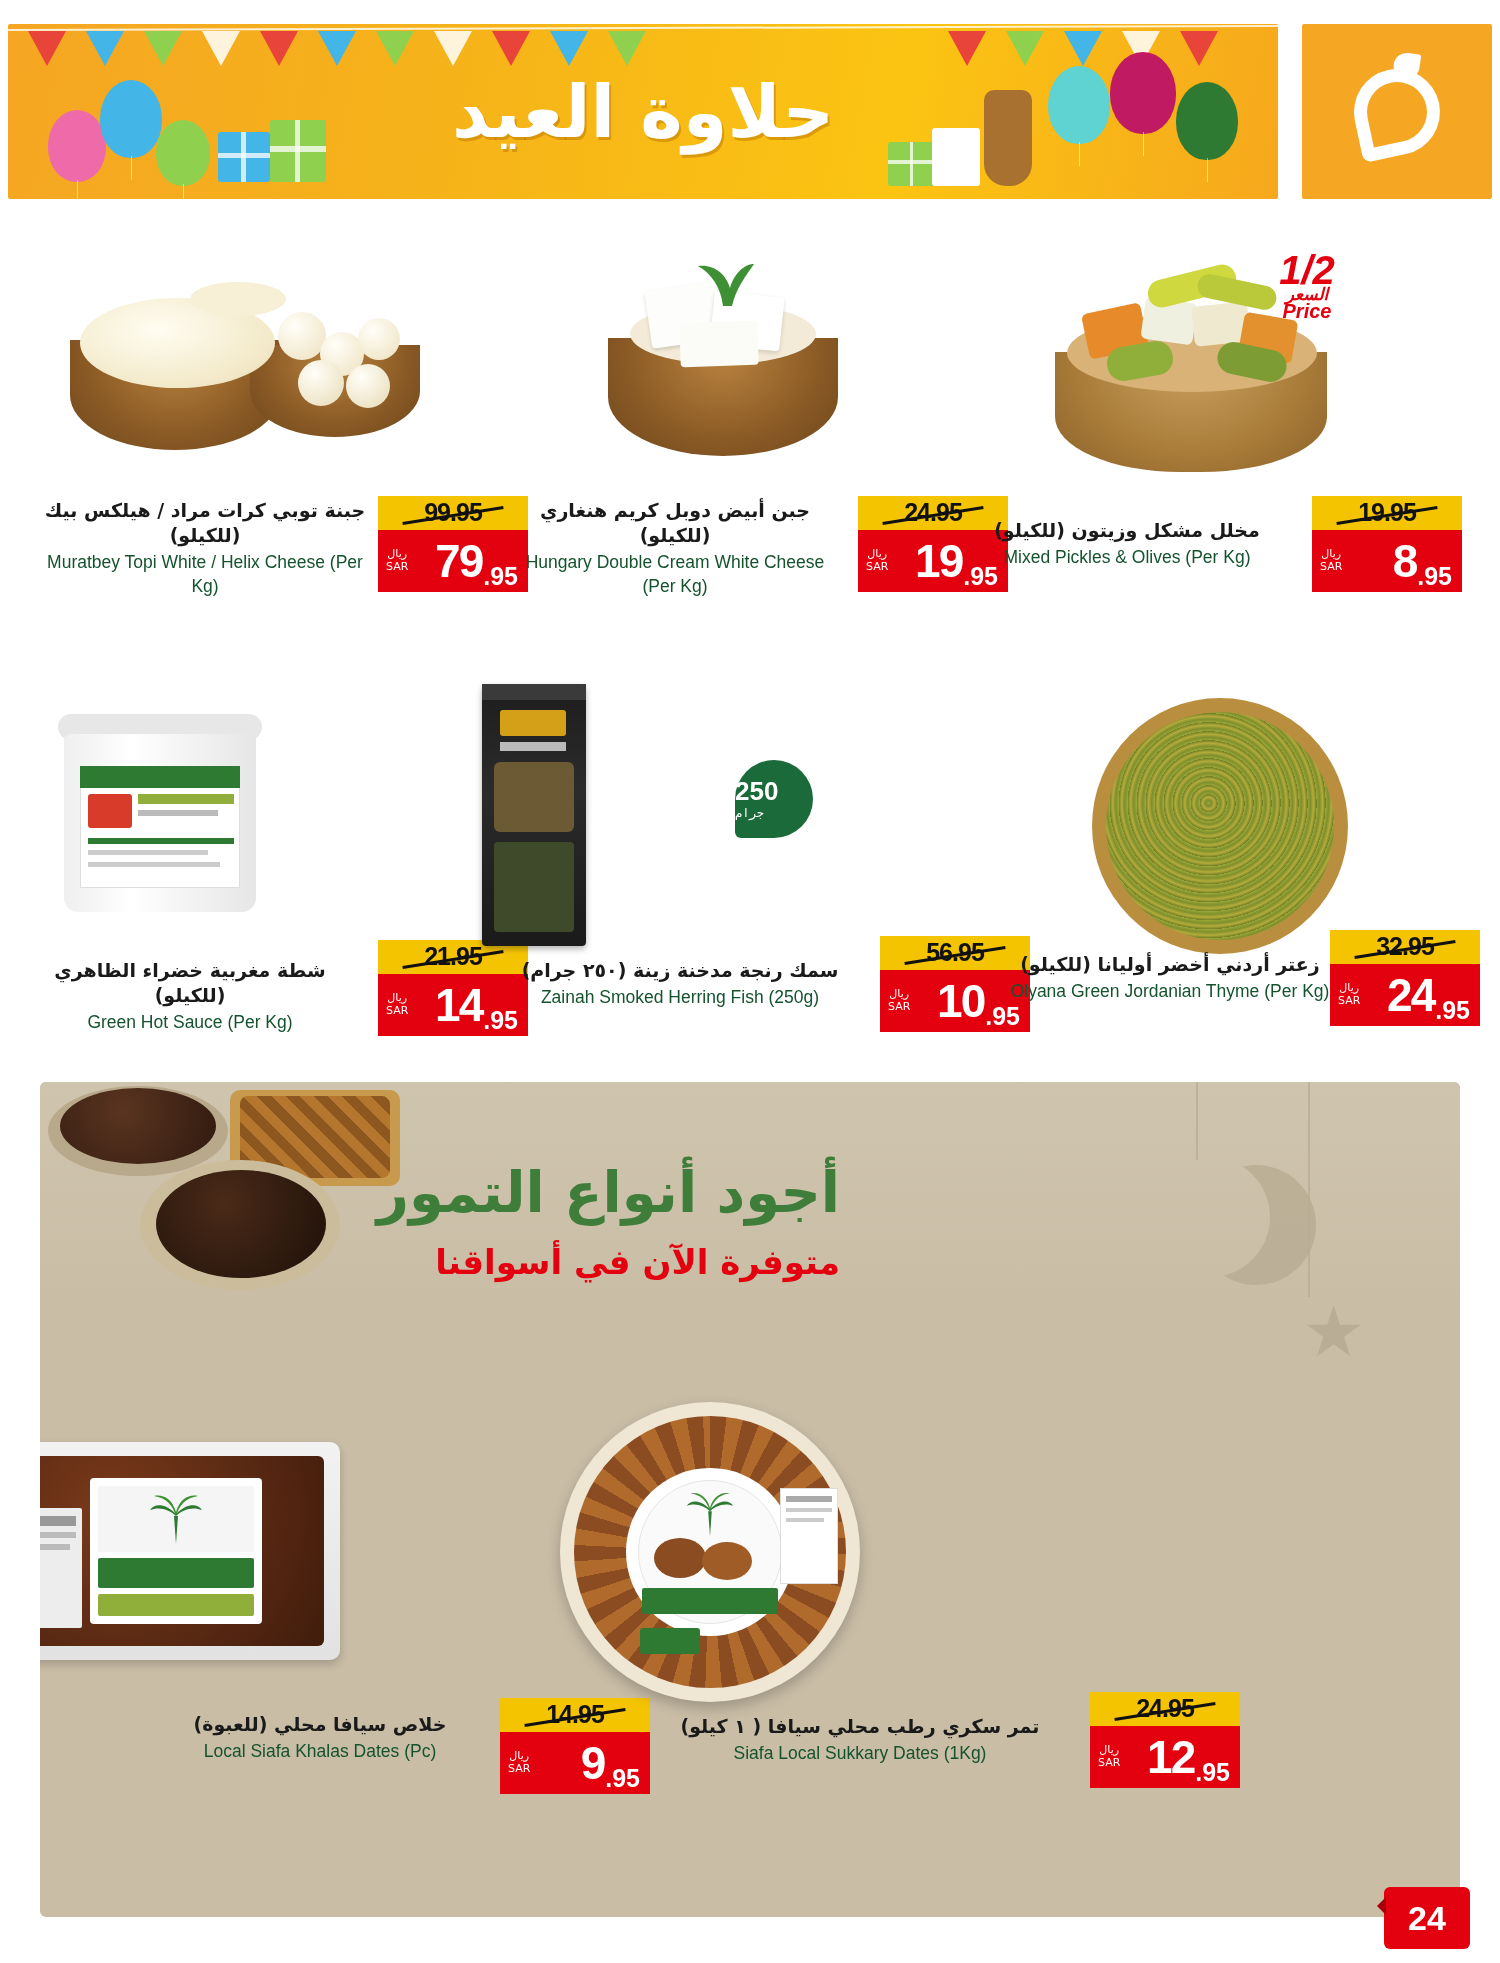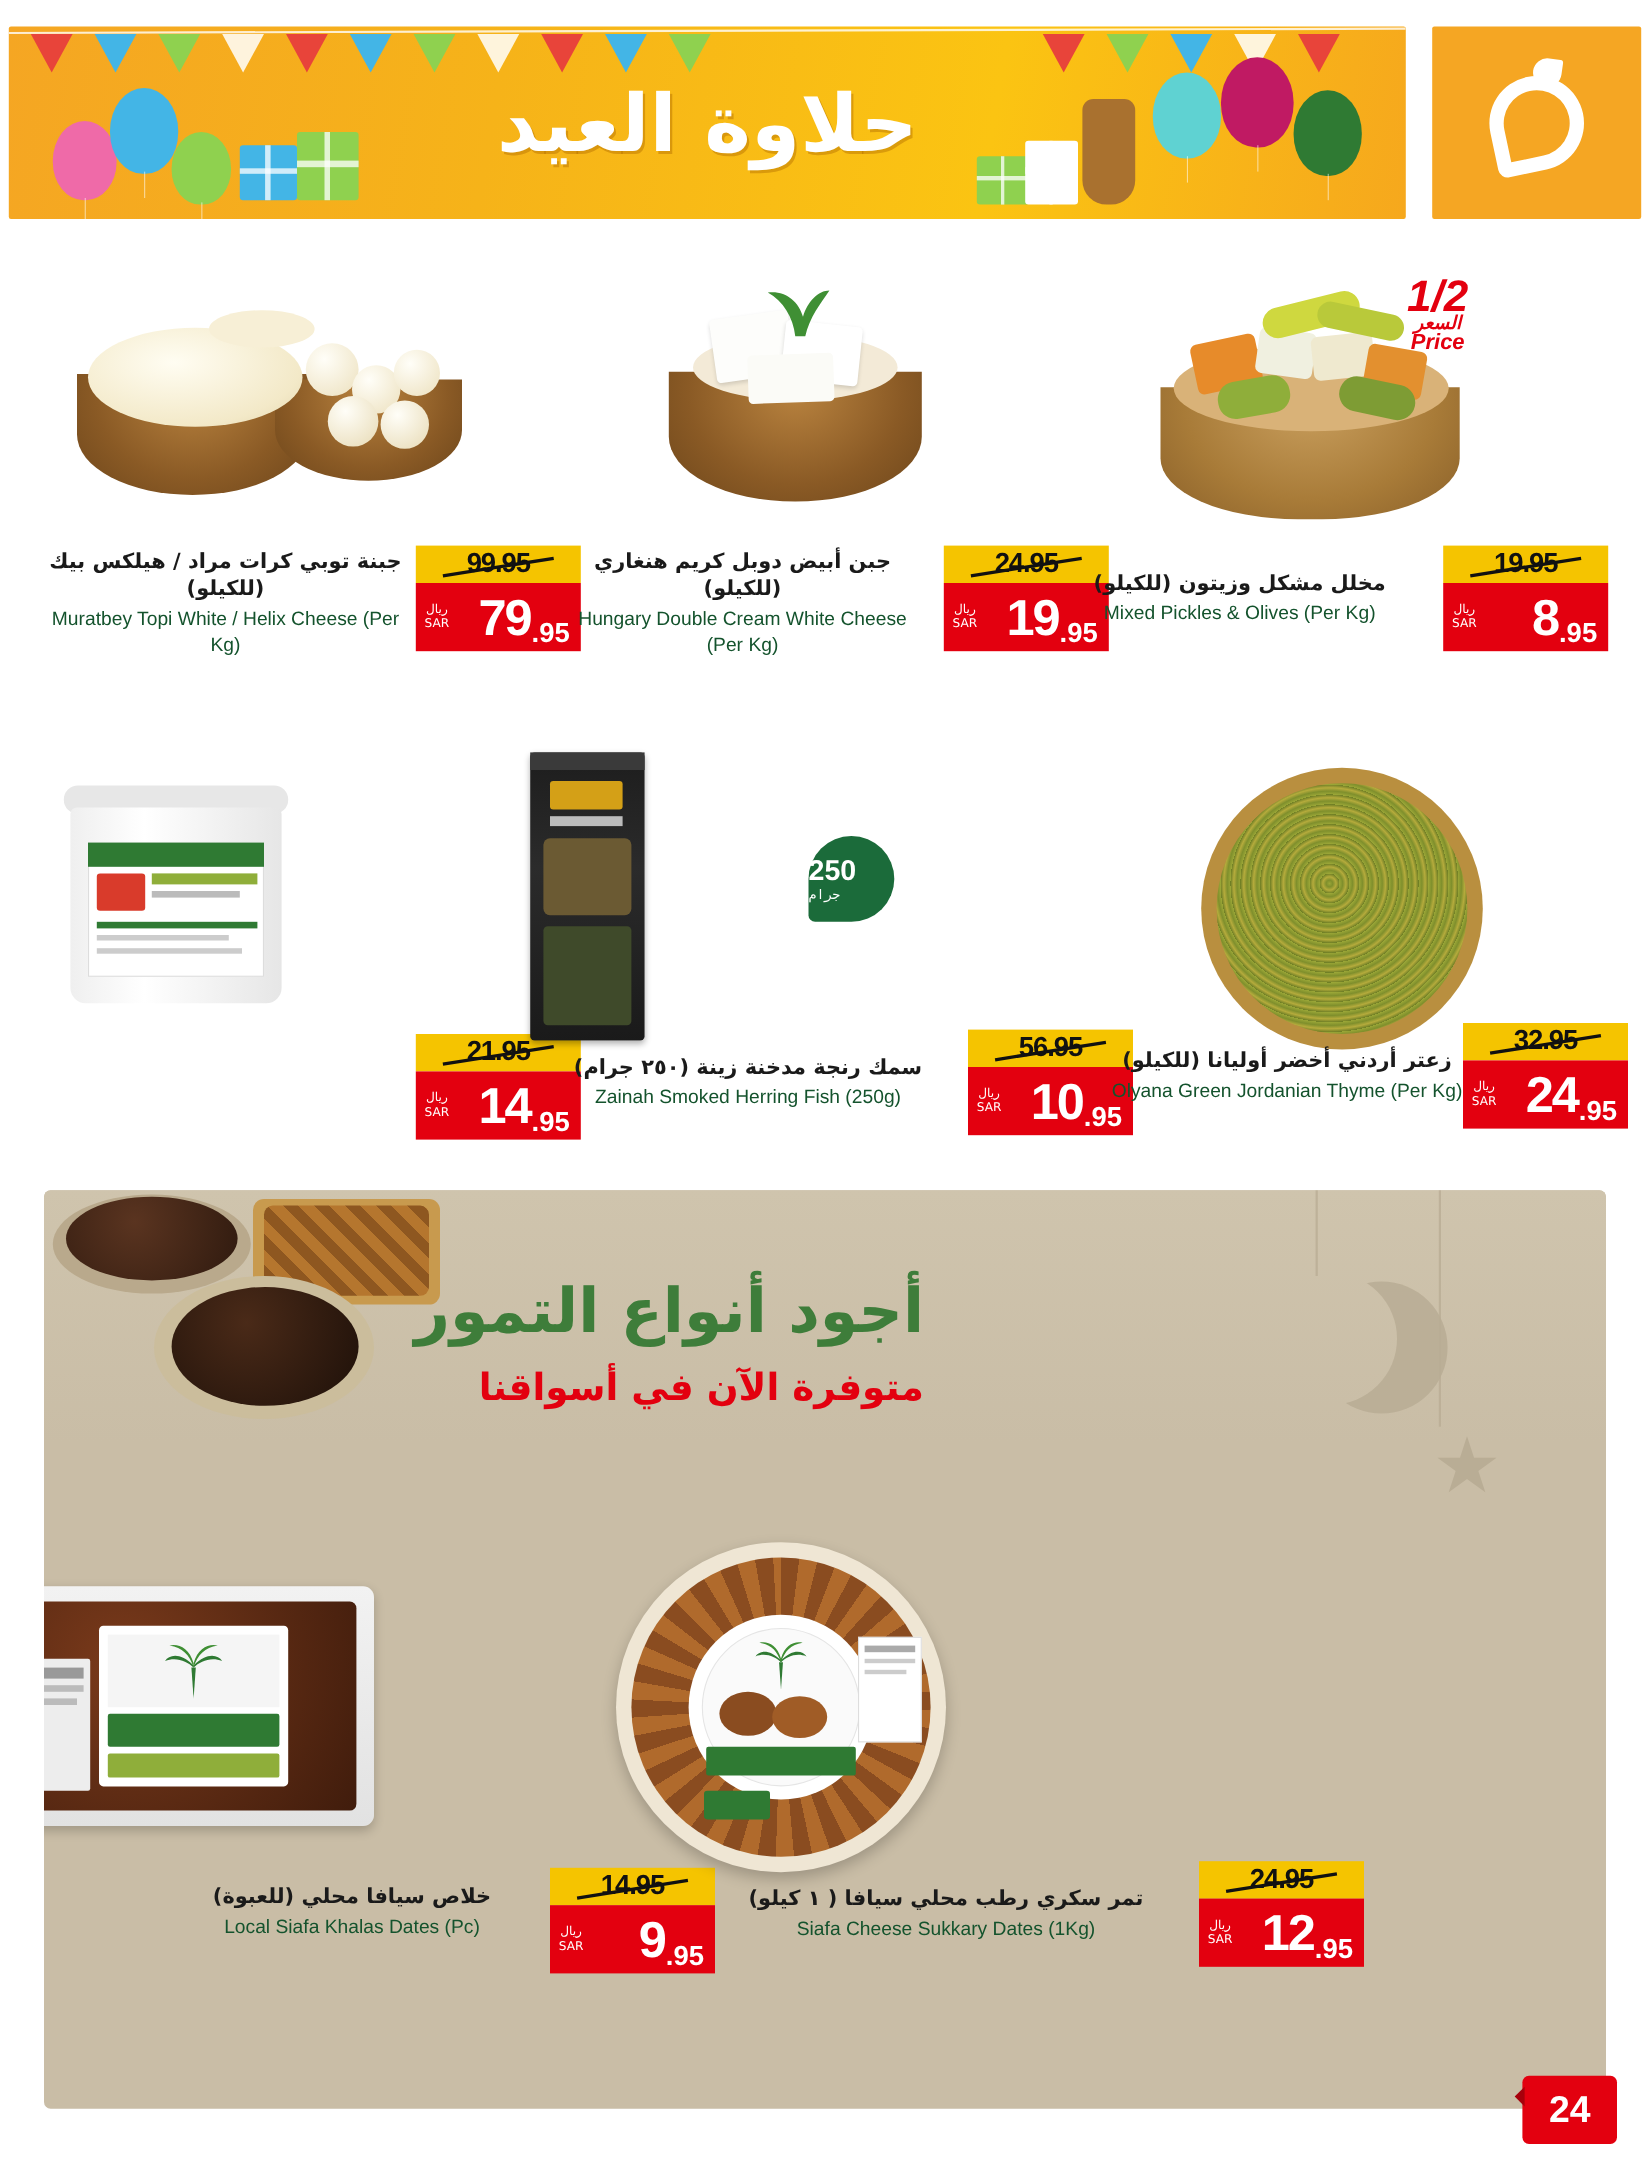--- a/index.html
+++ b/index.html
@@ -393,20 +393,24 @@
     <div style="position:absolute;left:28px;top:24px;width:204px;height:26px;background:#e7e7e7;border-radius:13px;"></div>
     <div style="position:absolute;left:34px;top:44px;width:192px;height:178px;background:linear-gradient(90deg,#efefef 0%,#ffffff 35%,#e6e6e6 100%);border-radius:6px 6px 14px 14px;"></div>
     <div style="position:absolute;left:50px;top:76px;width:160px;height:122px;background:#ffffff;border:1px solid #ddd;"></div>
     <div style="position:absolute;left:50px;top:76px;width:160px;height:22px;background:#2f7a33;"></div>
     <div style="position:absolute;left:58px;top:104px;width:44px;height:34px;background:#d93b2b;border-radius:3px;"></div>
     <div style="position:absolute;left:108px;top:104px;width:96px;height:10px;background:#8fae3a;"></div>
     <div style="position:absolute;left:108px;top:120px;width:80px;height:6px;background:#bbb;"></div>
     <div style="position:absolute;left:58px;top:148px;width:146px;height:6px;background:#2f7a33;"></div>
     <div style="position:absolute;left:58px;top:160px;width:120px;height:5px;background:#ccc;"></div>
     <div style="position:absolute;left:58px;top:172px;width:132px;height:5px;background:#ccc;"></div>
+  </div>
+  <div class="prod-names" style="top:268px;left:-10px;width:340px;">
+    <div class="name-ar">شطة مغربية خضراء الظاهري (للكيلو)</div>
+    <div class="name-en">Green Hot Sauce (Per Kg)</div>
   </div>
   <div class="tag" style="left:348px;top:250px;">
     <div class="old">
       <span>21.95</span><span class="strike"></span>
     </div>
     <div class="new">
       <span class="cur">
         <span>ريال</span><br><span>SAR</span>
       </span>
       <span class="int">14</span>
@@ -544,21 +548,21 @@
       <div style="position:absolute;left:172px;top:150px;width:50px;height:38px;border-radius:50%;background:#a05c26;"></div>
       <div style="position:absolute;left:112px;top:196px;width:136px;height:26px;background:#2f7a33;border-radius:2px;"></div>
       <div style="position:absolute;left:250px;top:96px;width:58px;height:96px;background:#ffffff;border:1px solid #ddd;"></div>
       <div style="position:absolute;left:256px;top:104px;width:46px;height:6px;background:#aaa;"></div>
       <div style="position:absolute;left:256px;top:116px;width:46px;height:4px;background:#ccc;"></div>
       <div style="position:absolute;left:256px;top:126px;width:38px;height:4px;background:#ccc;"></div>
       <div style="position:absolute;left:110px;top:236px;width:60px;height:26px;background:#2f7a33;border-radius:3px;"></div>
     </div>
     <div class="prod-names" style="top:322px;left:-60px;width:440px;">
       <div class="name-ar">تمر سكري رطب محلي سيافا ( ١ كيلو)</div>
-      <div class="name-en">Siafa Cheese Sukkary Dates (1Kg)</div>
+      <div class="name-en">Siafa Local Sukkary Dates (1Kg)</div>
     </div>
     <div class="tag" style="left:390px;top:300px;">
       <div class="old">
         <span>24.95</span><span class="strike"></span>
       </div>
       <div class="new">
         <span class="cur">
           <span>ريال</span><br><span>SAR</span>
         </span>
         <span class="int">12</span>

